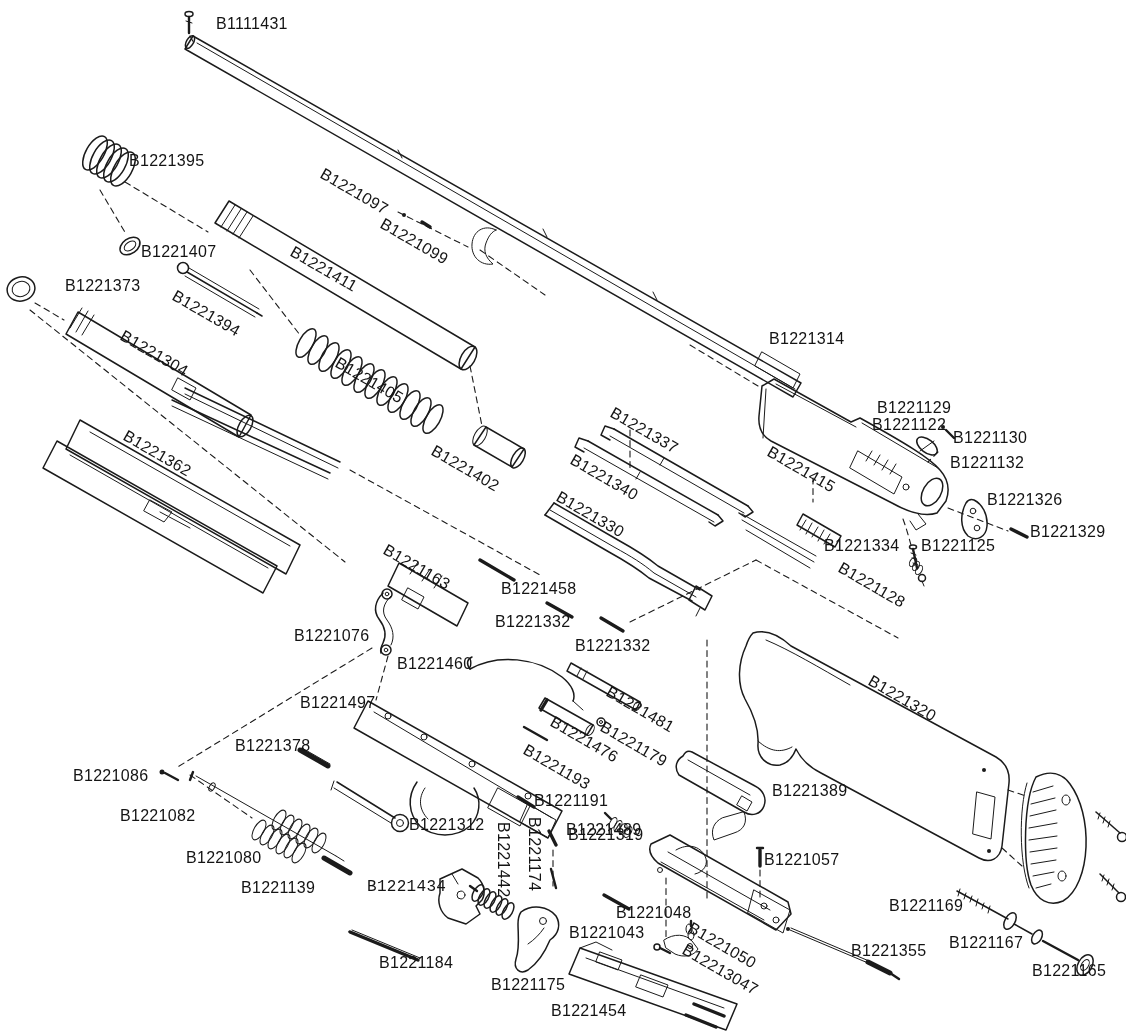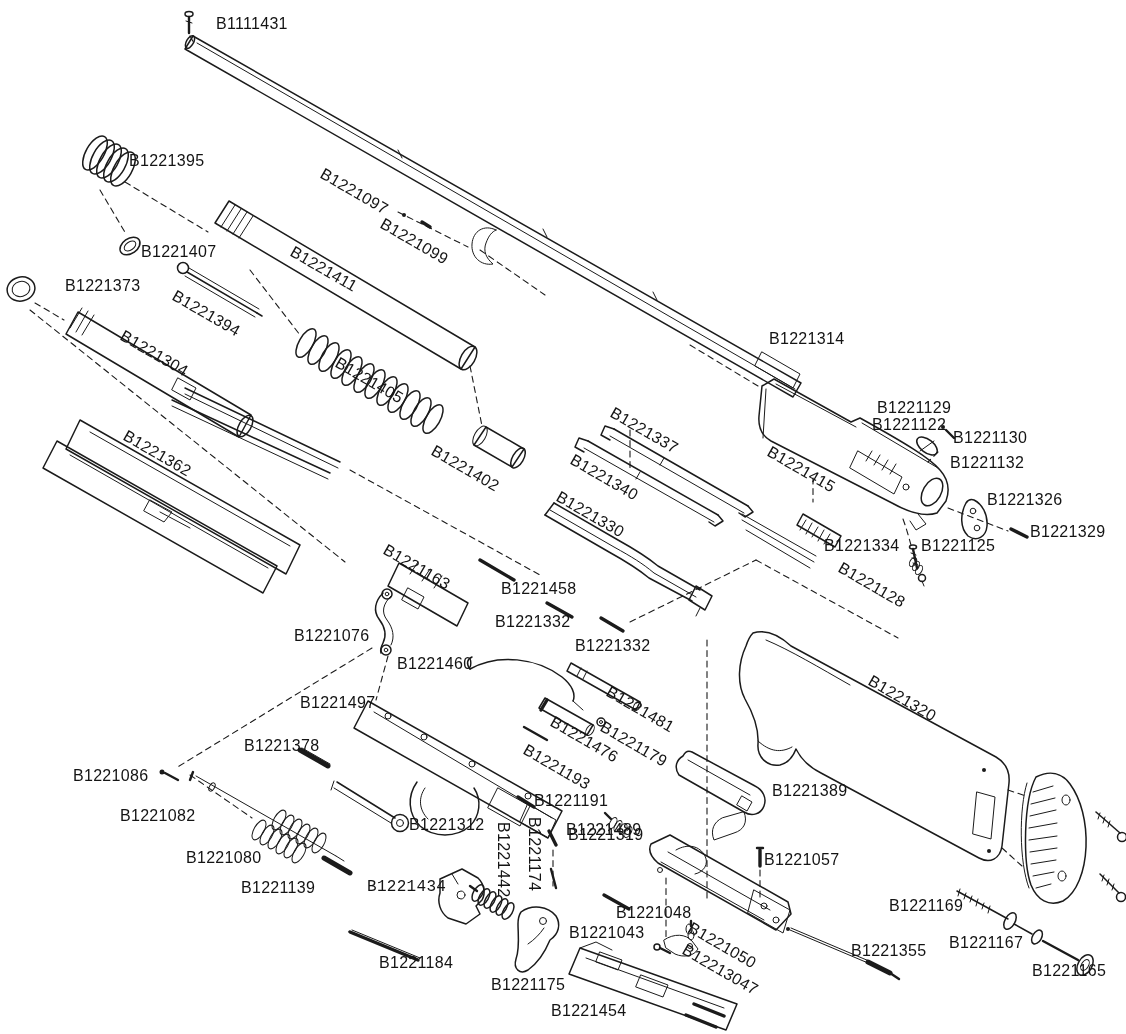--- a/index.html
+++ b/index.html
@@ -523,21 +523,21 @@
       <span class="part-label" style="left: 844px; top: 559px; transform: rotate(30deg);">B1221128</span>
       <span class="part-label" style="left: 389px; top: 541px; transform: rotate(30deg);">B1221163</span>
       <span class="part-label" style="left: 501px; top: 580px;">B1221458</span>
       <span class="part-label" style="left: 495px; top: 613px;">B1221332</span>
       <span class="part-label" style="left: 575px; top: 637px;">B1221332</span>
       <span class="part-label" style="left: 294px; top: 627px;">B1221076</span>
       <span class="part-label" style="left: 397px; top: 655px; text-align: right;">B1221460</span>
       <span class="part-label" style="left: 874px; top: 672px; transform: rotate(30deg);">B1221320</span>
       <span class="part-label" style="left: 300px; top: 694px;">B1221497</span>
       <span class="part-label" style="left: 612px; top: 683px; transform: rotate(30deg);">B1221481</span>
-      <span class="part-label" style="left: 244px; top: 737px;">B1221378</span>
+      <span class="part-label" style="left: 235px; top: 737px;">B1221378</span>
       <span class="part-label" style="left: 556px; top: 713px; transform: rotate(30deg);">B1221476</span>
       <span class="part-label" style="left: 606px; top: 718px; transform: rotate(30deg);">B1221179</span>
       <span class="part-label" style="left: 529px; top: 741px; transform: rotate(30deg);">B1221193</span>
       <span class="part-label" style="left: 534px; top: 792px;">B1221191</span>
       <span class="part-label" style="left: 73px; top: 767px;">B1221086</span>
       <span class="part-label" style="left: 120px; top: 807px;">B1221082</span>
       <span class="part-label" style="left: 409px; top: 816px;">B1221312</span>
       <span class="part-label" style="left: 566px; top: 821px;">B1221489</span>
       <span class="part-label" style="left: 512px; top: 822px; transform: rotate(90deg);">B1221442</span>
       <span class="part-label" style="left: 543px; top: 817px; transform: rotate(90deg);">B1221174</span>

